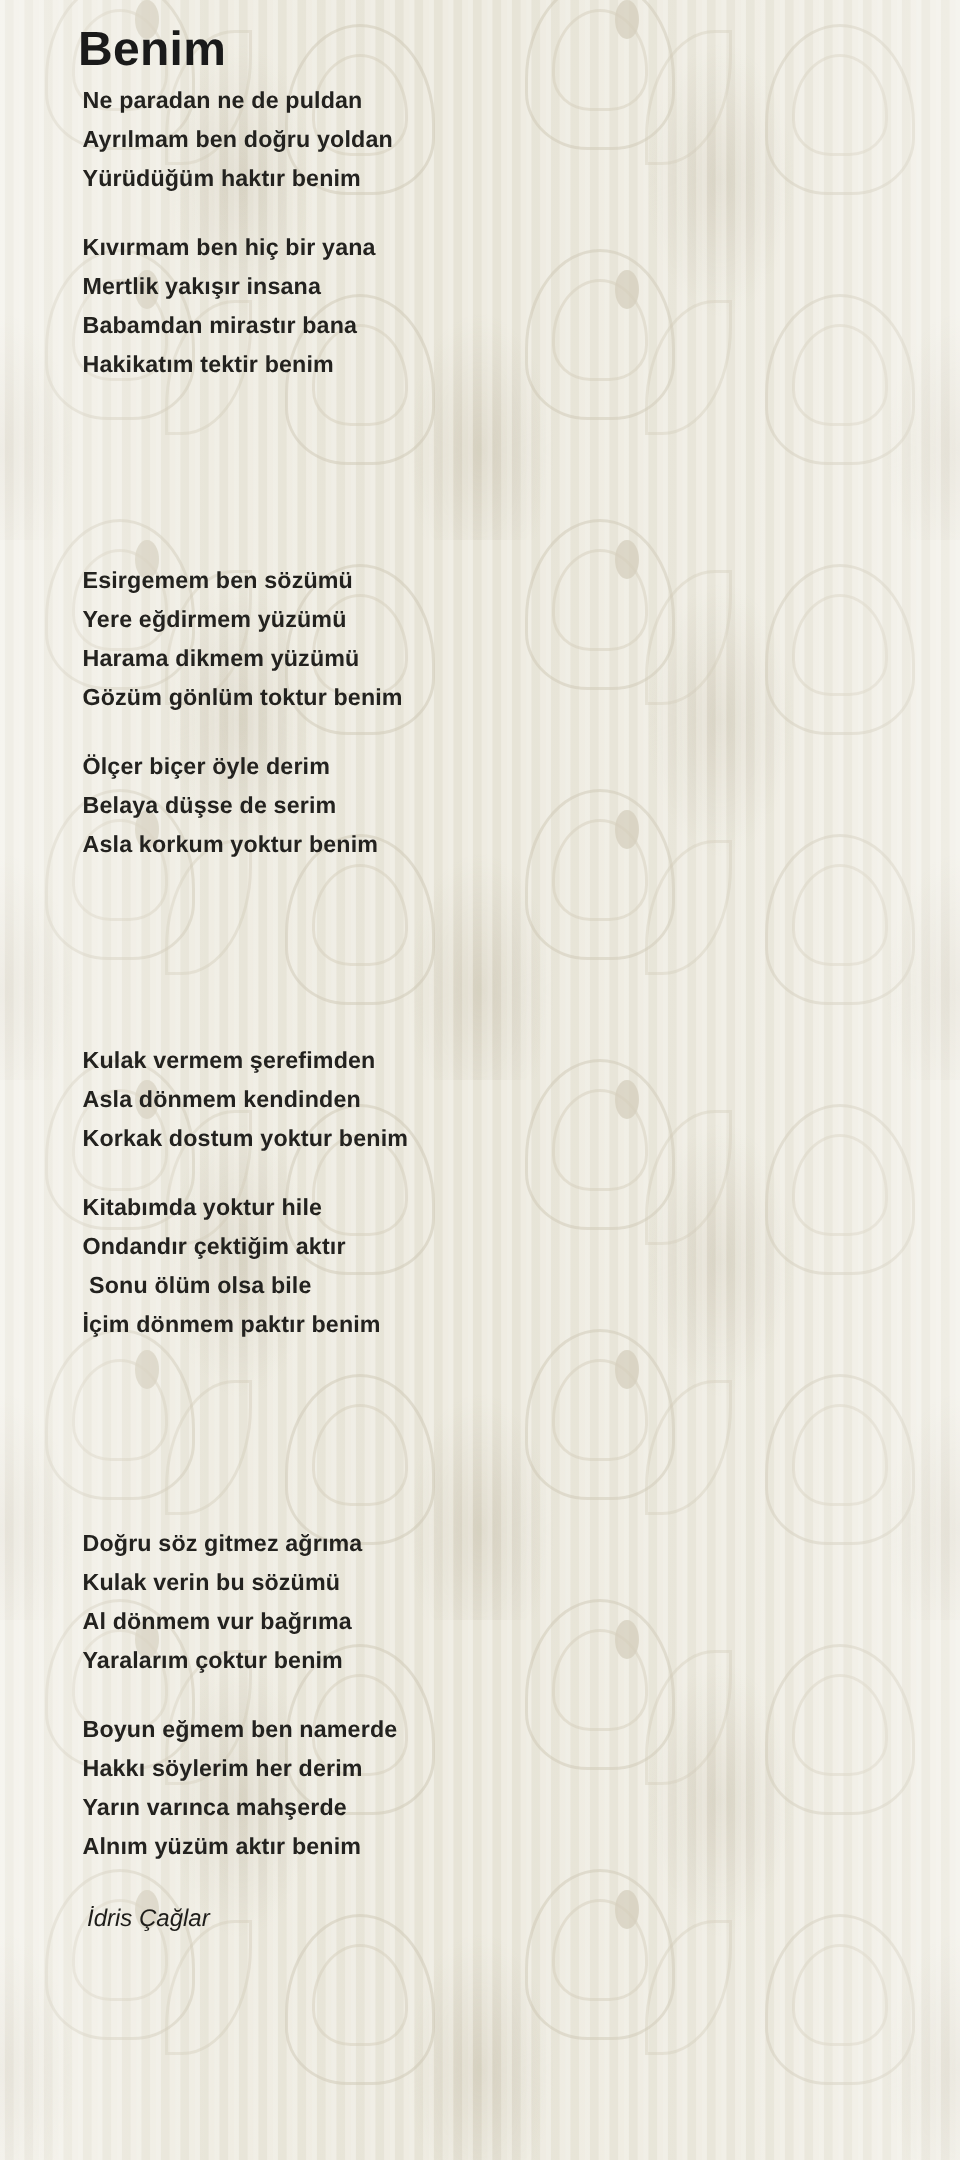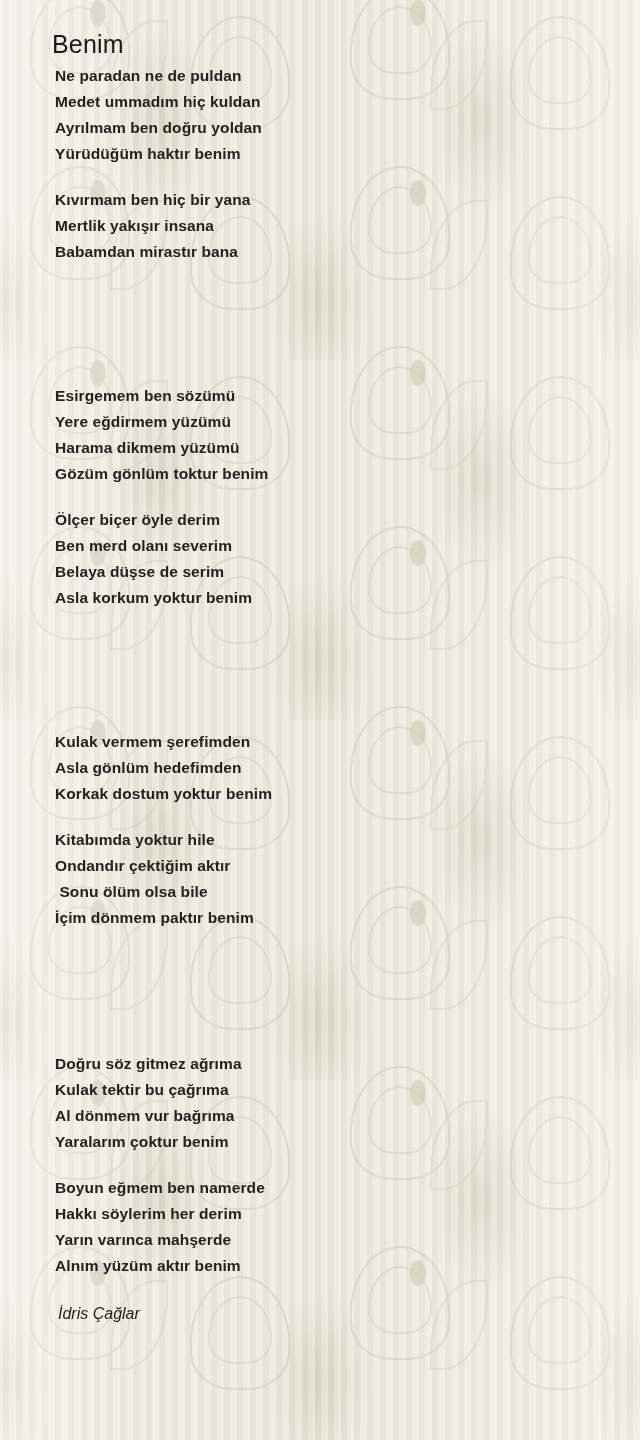--- a/index.html
+++ b/index.html
@@ -99,23 +99,23 @@
     pointer-events: none;
   }
 
   
   #content {
     position: absolute;
     inset: 0;
     padding: 14px 0 0 0;
   }
   .poem-title {
-    margin: 16px 0 4px 52px;
-    font-size: 25px;
-    font-weight: normal;
+    margin: 0 0 4px 52px;
+    font-size: 32px;
+    font-weight: bold;
     color: #1a1a1a;
     letter-spacing: 0.2px;
   }
   .stanza {
     margin: 0 0 0 55px;
     color: #23221f;
     font-size: 15.5px;
     line-height: 26px;
     font-weight: bold;
     letter-spacing: 0.1px;
@@ -221,73 +221,72 @@
 </div>
 
 <div id="wash"></div>
 
 <div id="content">
 
   <h1 class="poem-title">Benim</h1>
 
   <div class="stanza">
     <div class="line">Ne paradan ne de puldan</div>
-    <div class="line">Medet ummadım hiç kuldan</div>
     <div class="line">Ayrılmam ben doğru yoldan</div>
     <div class="line">Yürüdüğüm haktır benim</div>
   </div>
 
   <div class="gap-sm"></div>
 
   <div class="stanza">
     <div class="line">Kıvırmam ben hiç bir yana</div>
     <div class="line">Mertlik yakışır insana</div>
     <div class="line">Babamdan mirastır bana</div>
+    <div class="line">Hakikatım tektir benim</div>
   </div>
 
   <div class="gap-lg"></div>
 
   <div class="stanza">
     <div class="line">Esirgemem ben sözümü</div>
     <div class="line">Yere eğdirmem yüzümü</div>
     <div class="line">Harama dikmem yüzümü</div>
     <div class="line">Gözüm gönlüm toktur benim</div>
   </div>
 
   <div class="gap-sm"></div>
 
   <div class="stanza">
     <div class="line">Ölçer biçer öyle derim</div>
-    <div class="line">Ben merd olanı severim</div>
     <div class="line">Belaya düşse de serim</div>
     <div class="line">Asla korkum yoktur benim</div>
   </div>
 
   <div class="gap-lg"></div>
 
   <div class="stanza">
     <div class="line">Kulak vermem şerefimden</div>
-    <div class="line">Asla gönlüm hedefimden</div>
+    <div class="line">Asla dönmem kendinden</div>
     <div class="line">Korkak dostum yoktur benim</div>
   </div>
 
   <div class="gap-sm"></div>
 
   <div class="stanza">
     <div class="line">Kitabımda yoktur hile</div>
     <div class="line">Ondandır çektiğim aktır</div>
     <div class="line"> Sonu ölüm olsa bile</div>
     <div class="line">İçim dönmem paktır benim</div>
   </div>
 
   <div class="gap-xl"></div>
 
   <div class="stanza">
     <div class="line">Doğru söz gitmez ağrıma</div>
-    <div class="line">Kulak tektir bu çağrıma</div>
+    <div class="line">Kulak verin bu sözümü</div>
     <div class="line">Al dönmem vur bağrıma</div>
     <div class="line">Yaralarım çoktur benim</div>
   </div>
 
   <div class="gap-sm"></div>
 
   <div class="stanza">
     <div class="line">Boyun eğmem ben namerde</div>
     <div class="line">Hakkı söylerim her derim</div>
     <div class="line">Yarın varınca mahşerde</div>

